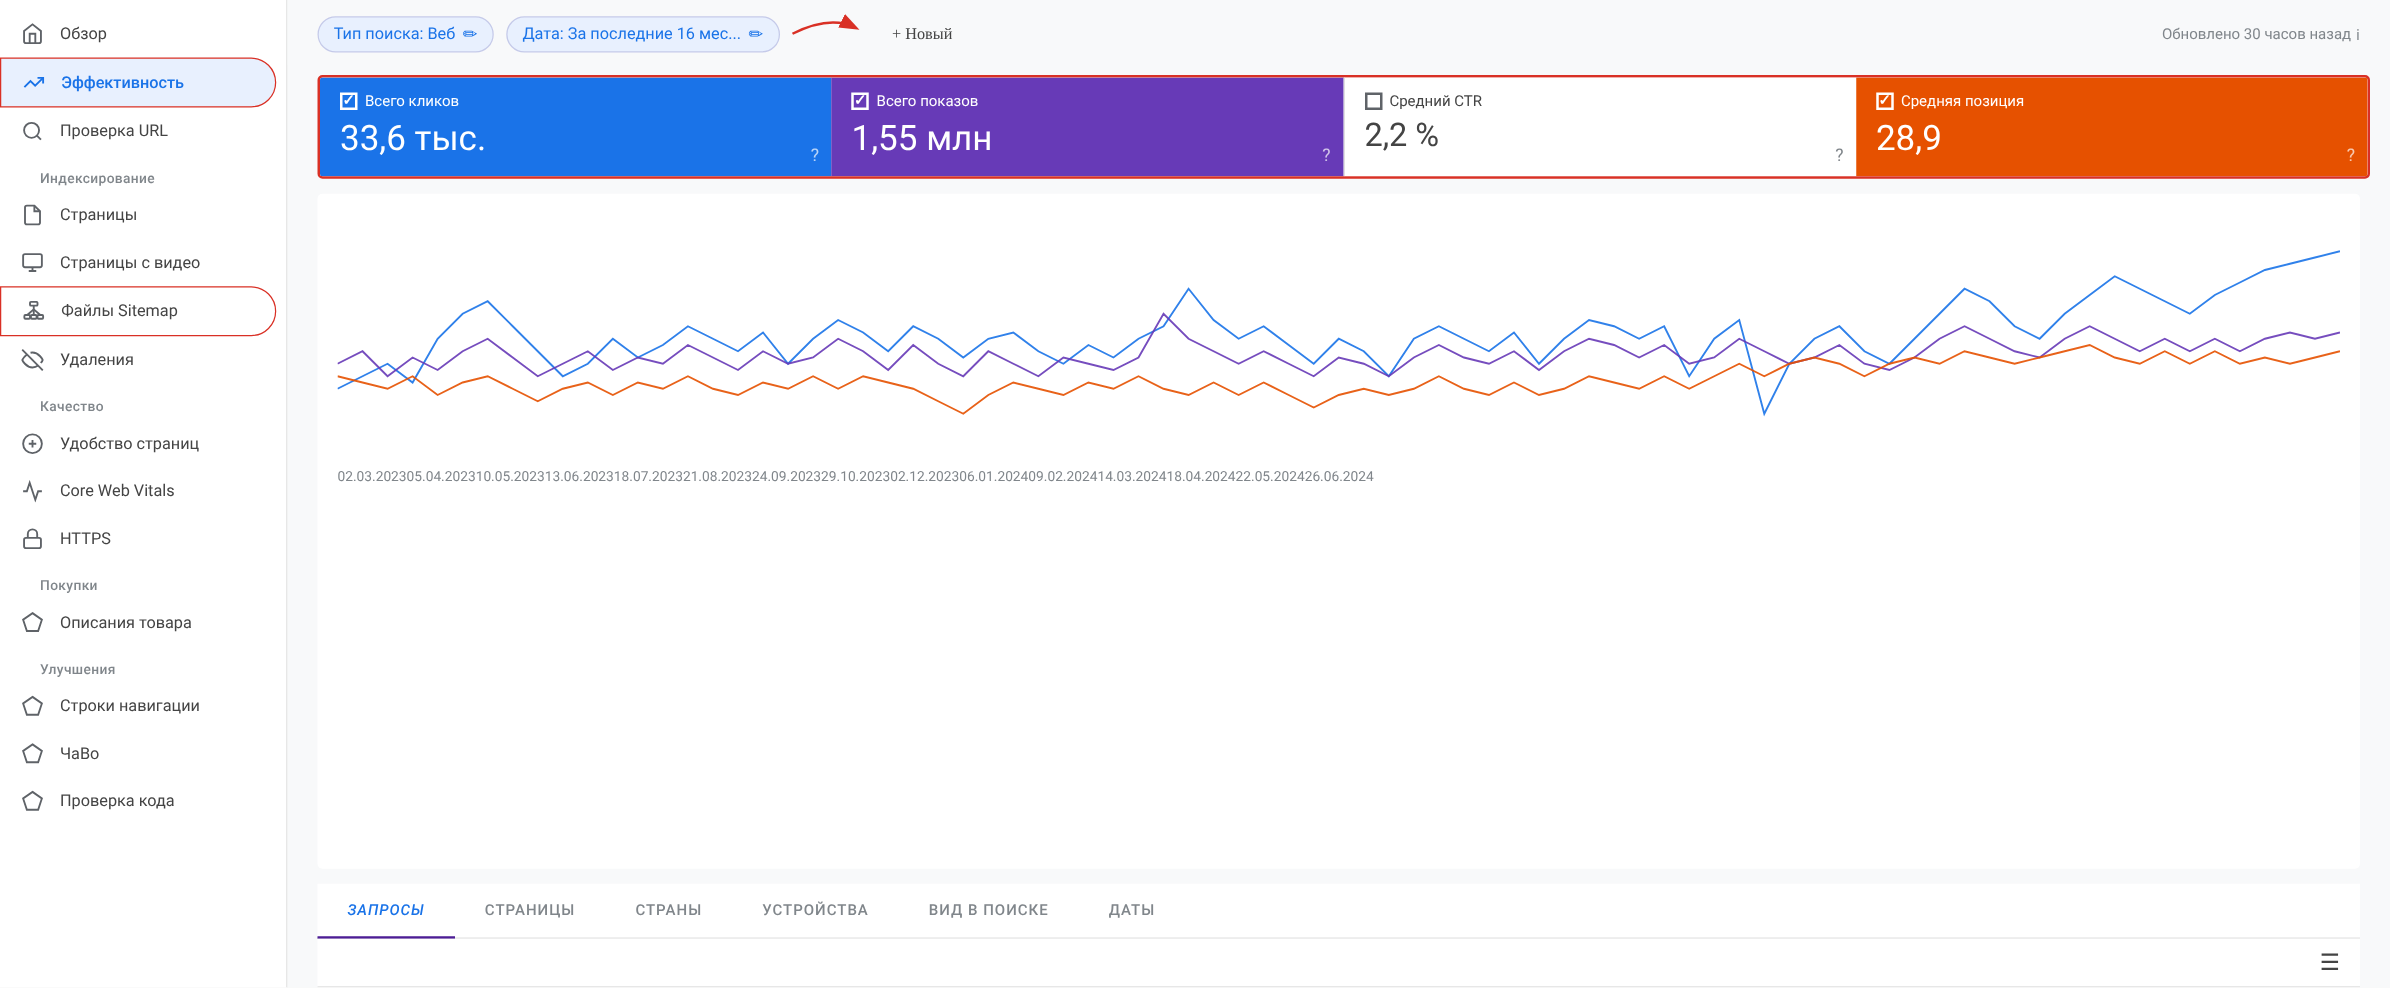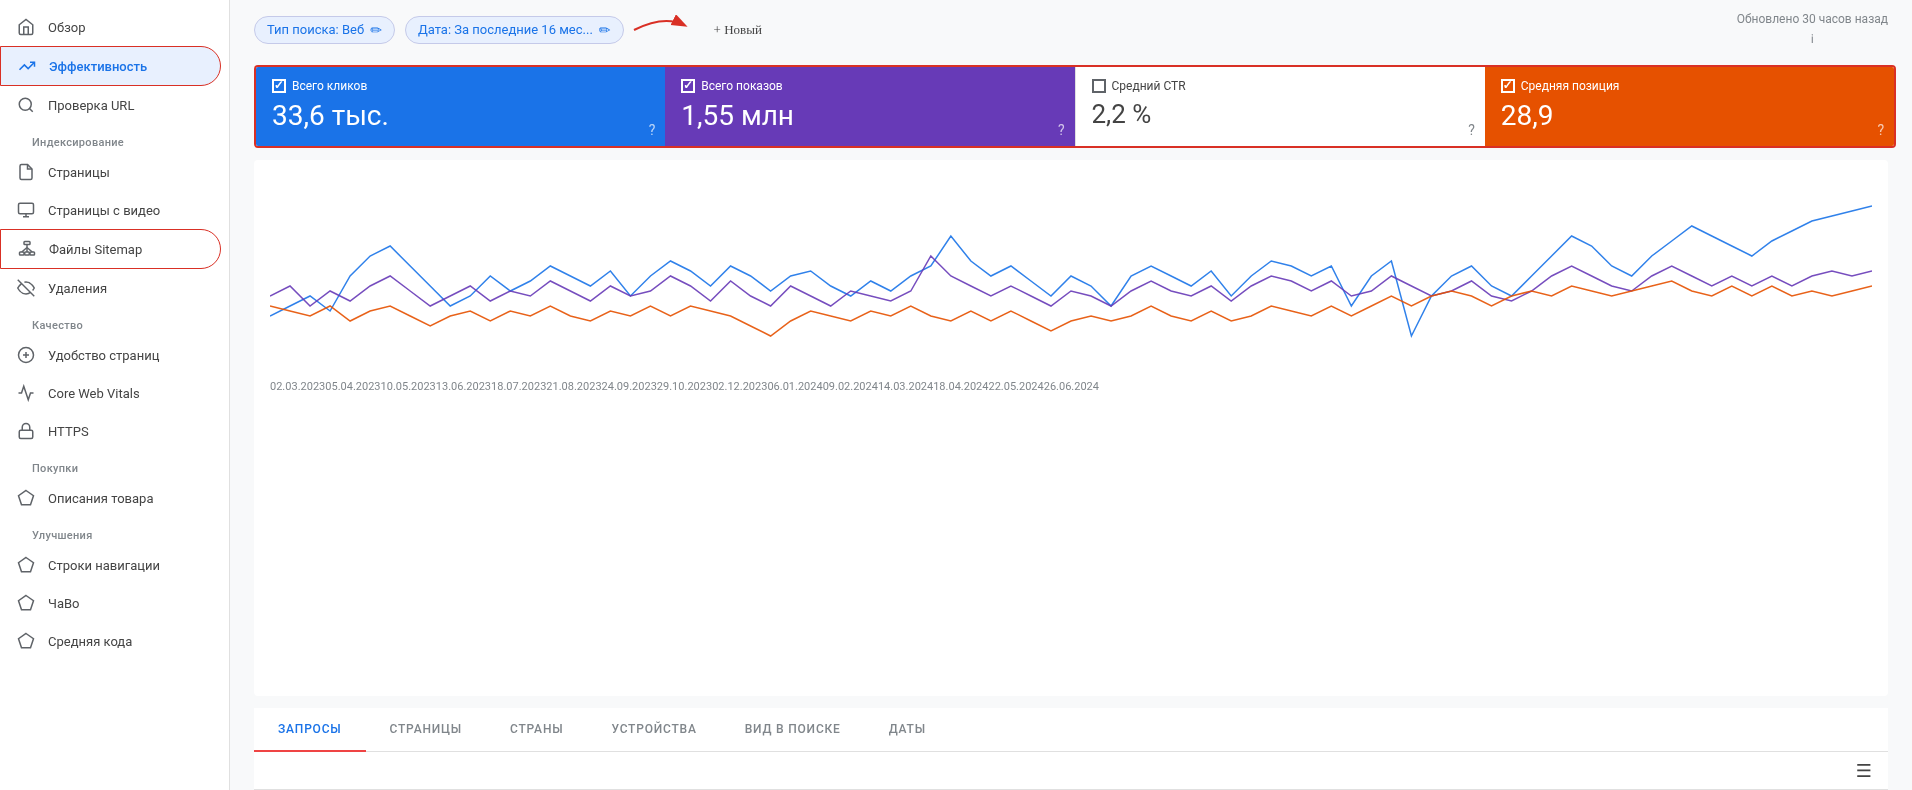--- a/index.html
+++ b/index.html
@@ -75,21 +75,21 @@
       border: none;
       color: #444;
       font-size: 13px;
       display: flex;
       align-items: center;
       gap: 4px;
       cursor: pointer;
       padding: 5px 10px;
       font-family: Liberation Serif, serif;
     }
-    .topbar-right { font-size: 12px; color: #80868b; display: flex; align-items: center; gap: 4px; flex-direction: column; }
+    .topbar-right { font-size: 12px; color: #80868b; display: flex; align-items: center; gap: 4px; }
 
     
     .metrics-row {
       display: flex;
       margin: 8px 16px 0 24px;
       border: 2px solid #d93025;
       border-radius: 4px;
       overflow: hidden;
       background: #fff;
     }
@@ -145,21 +145,21 @@
       padding: 14px 24px;
       font-size: 12px;
       font-weight: 500;
       color: #80868b;
       cursor: pointer;
       letter-spacing: 0.8px;
       text-transform: uppercase;
       border-bottom: 2px solid transparent;
       margin-bottom: -1px;
     }
-    .tab.active { color: #1a73e8; border-bottom: 2px solid #ef4444; }
+    .tab.active { color: #1a73e8; border-bottom: 2px solid #4c1d95; font-style: italic; }
 
     
     .table-header-area {
       background: #fff;
       margin: 0 24px;
       padding: 8px 16px;
       display: flex;
       align-items: center;
       justify-content: flex-end;
       border-bottom: 1px solid #e0e0e0;
@@ -337,21 +337,21 @@
     </span>
     <span>ЧаВо</span>
   </div>
 
   <div class="sidebar-item">
     <span class="icon">
       <svg width="18" height="18" viewBox="0 0 24 24" fill="none" stroke="#5f6368" stroke-width="2">
           <polygon points="12 2 22 9 18 21 6 21 2 9"></polygon>
         </svg>
     </span>
-    <span>Средняя кода</span>
+    <span>Проверка кода</span>
   </div>
 </div>
 
 <div class="main">
 
   <div class="topbar">
     <div class="topbar-left">
       <div class="filter-chip">
         <span>Тип поиска: Веб</span>
         <span class="edit-icon">✏</span>

